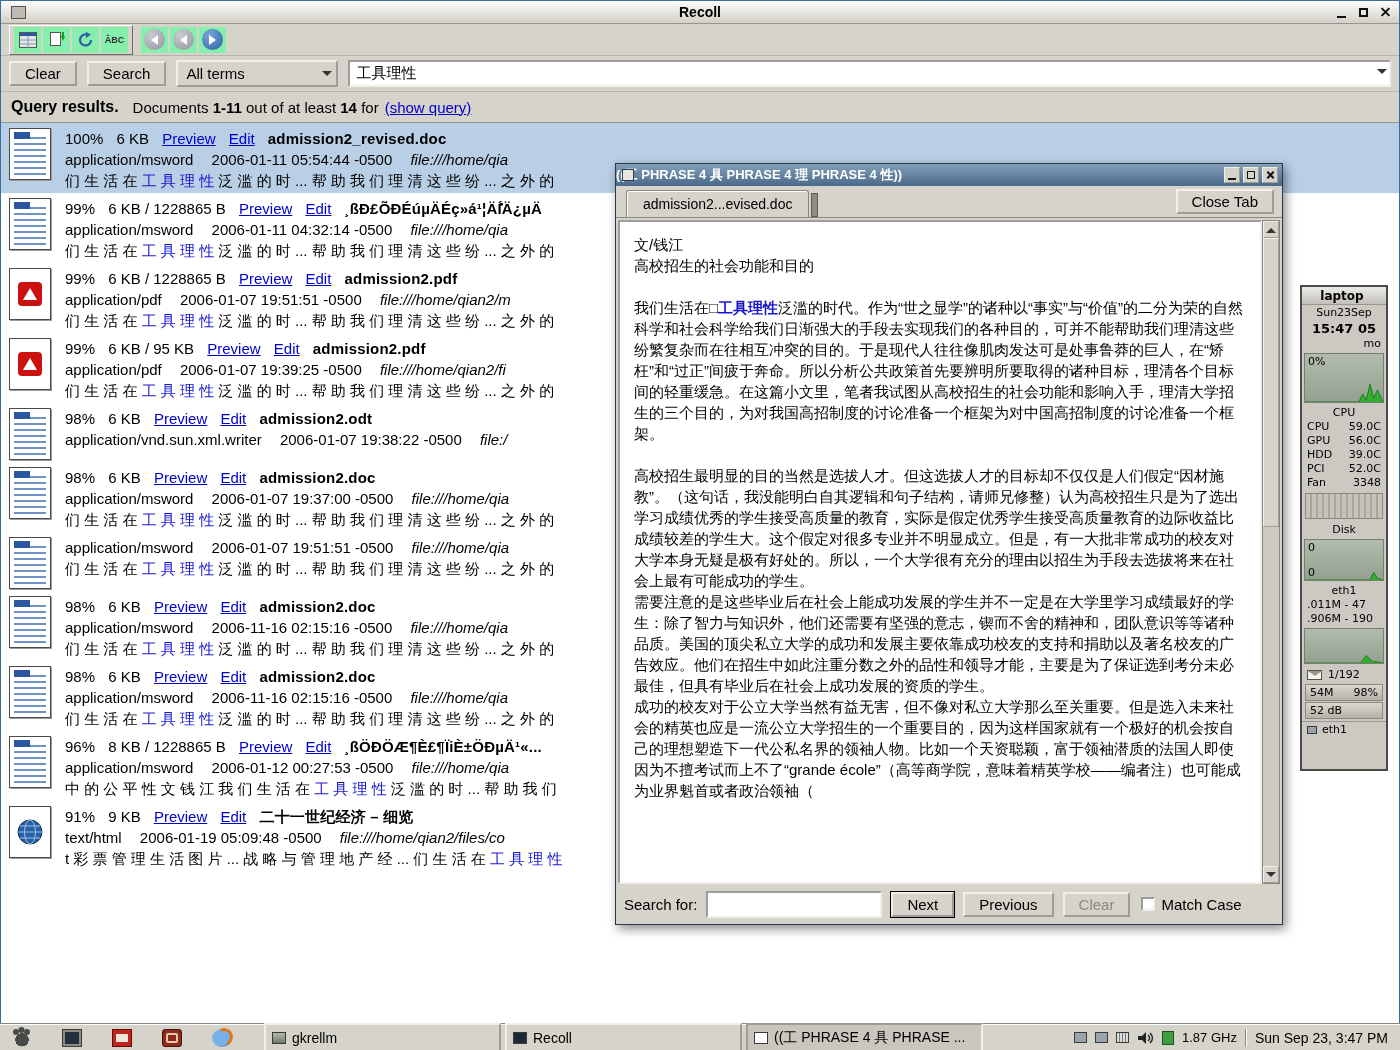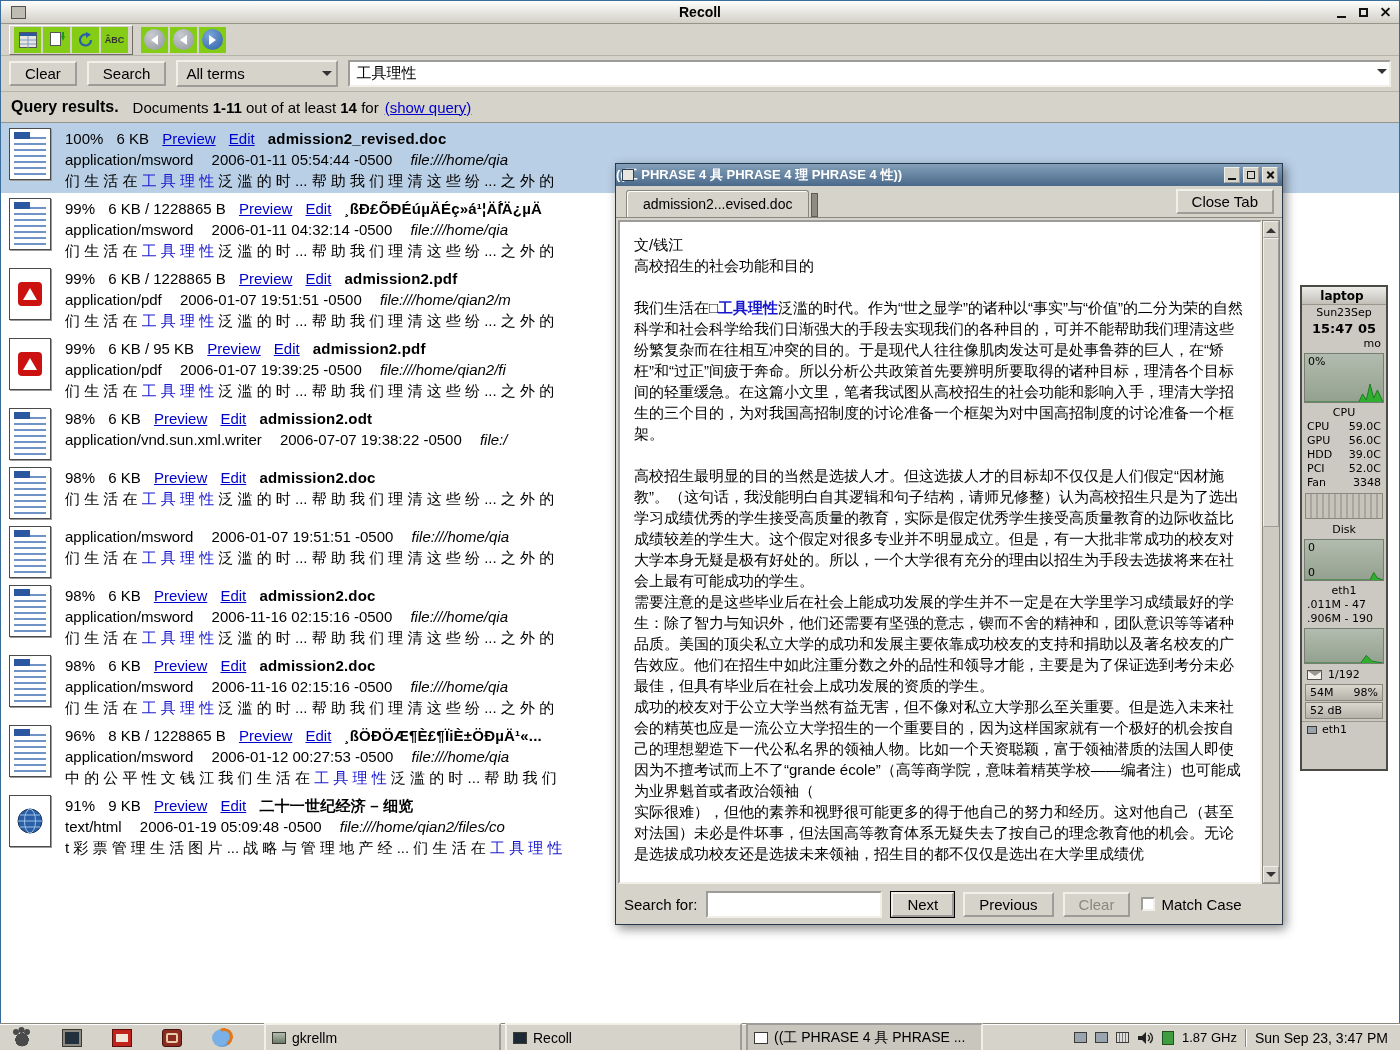--- a/index.html
+++ b/index.html
@@ -27,21 +27,21 @@
   .min-glyph { display:block; width:9px; height:2px; background:#111; margin-top:9px; }
   .max-glyph { display:block; width:9px; height:9px; border:2px solid #111; }
   .x1,.x2 { position:absolute; left:3px; top:7px; width:11px; height:2px; background:#111; }
   .x1 { transform:rotate(45deg); } .x2 { transform:rotate(-45deg); }
 
   .menubar { height:26px; display:flex; align-items:center; padding-left:6px; flex:none; border-bottom:1px solid #c4c1b9; }
   .menu-item { padding:3px 9px; cursor:pointer; }
 
   .toolbar { height:32px; display:flex; align-items:center; gap:4px; padding-left:8px; flex:none; border-bottom:1px solid #b6b3ab; }
   .tgroup { display:flex; align-items:center; gap:2px; padding:1px 4px; }
-  .tbtn { width:27px; height:26px; display:flex; align-items:center; justify-content:center; background:#84cc16; border:1px solid transparent; cursor:pointer; }
+  .tbtn { width:27px; height:26px; display:flex; align-items:center; justify-content:center; background:#86efac; border:1px solid transparent; cursor:pointer; }
   .navc { width:21px; height:21px; border-radius:50%; display:flex; align-items:center; justify-content:center; }
   .navc.gray { background:radial-gradient(circle at 35% 30%, #c9ccd1, #8f949c); }
   .navc.blue { background:radial-gradient(circle at 35% 30%, #7aa6d8, #2b5fa5); }
   .tri-l { width:0; height:0; border-style:solid; border-width:5px 7px 5px 0; border-color:transparent #fff transparent transparent; }
   .tri-r { width:0; height:0; border-style:solid; border-width:5px 0 5px 7px; border-color:transparent transparent transparent #fff; }
   .spell { font-size:9px; font-weight:bold; color:#333; letter-spacing:0; }
 
   .searchrow { height:36px; display:flex; align-items:center; gap:10px; padding:0 8px; flex:none; border-bottom:1px solid #b6b3ab; }
   .combo { width:162px; height:27px; background:#d6d3cb; border:2px outset #f2efe9; display:flex; align-items:center; padding:0 4px 0 8px; cursor:pointer; }
   .combo span:first-child { flex:1; }
@@ -364,40 +364,45 @@
     <div class="r-body">
       <div class="r-line1">
         <span>98%</span>
         <span>6 KB</span>
         <a class="link">Preview</a>
         <a class="link">Edit</a>
         <b>admission2.odt</b>
       </div>
       <div class="r-line2">
         <span>application/vnd.sun.xml.writer</span>
-        <span>2006-07-07 19:38:22 -0500</span>
+        <span>2006-01-07 19:38:22 -0500</span>
         <i>file:/</i>
       </div>
 
     </div>
   </div>
         <div class="result">
     <div class="file-icon icon-doc">
       <div class="doc-art">
               <i></i>
             </div>
 
     </div>
     <div class="r-body">
       <div class="r-line1">
         <span>98%</span>
         <span>6 KB</span>
         <a class="link">Preview</a>
         <a class="link">Edit</a>
         <b>admission2.doc</b>
+      </div>
+      <div class="r-line2">
+        <span>application/msword</span>
+        <span>2006-01-07 19:37:00 -0500</span>
+        <i>file:///home/qia</i>
       </div>
       <div class="r-line3"><span>们 生 活 在 </span><span class="hl">工 具 理 性</span><span> 泛 滥 的 时 ... 帮 助 我 们 理 清 这 些 纷 ... 之 外 的</span></div>
     </div>
   </div>
         <div class="result">
     <div class="file-icon icon-doc">
       <div class="doc-art">
               <i></i>
             </div>
 
@@ -538,21 +543,20 @@
   <div class="pv-bodywrap">
     <div class="pv-text">
         <p><span>文/钱江</span></p>
         <p><span>高校招生的社会功能和目的</span></p>
         <p class="blank"></p>
         <p><span>我们生活在□</span><span class="hl2">工具理性</span><span>泛滥的时代。作为“世之显学”的诸种以“事实”与“价值”的二分为荣的自然科学和社会科学给我们日渐强大的手段去实现我们的各种目的，可并不能帮助我们理清这些纷繁复杂而在往相互冲突的目的。于是现代人往往像肌肉发达可是处事鲁莽的巨人，在“矫枉”和“过正”间疲于奔命。所以分析公共政策首先要辨明所要取得的诸种目标，理清各个目标间的轻重缓急。在这篇小文里，笔者我试图从高校招生的社会功能和影响入手，理清大学招生的三个目的，为对我国高招制度的讨论准备一个框架为对中国高招制度的讨论准备一个框架。</span></p>
         <p class="blank"></p>
         <p><span>高校招生最明显的目的当然是选拔人才。但这选拔人才的目标却不仅仅是人们假定“因材施教”。（这句话，我没能明白自其逻辑和句子结构，请师兄修整）认为高校招生只是为了选出学习成绩优秀的学生接受高质量的教育，实际是假定优秀学生接受高质量教育的边际收益比成绩较差的学生大。这个假定对很多专业并不明显成立。但是，有一大批非常成功的校友对大学本身无疑是极有好处的。所以，一个大学很有充分的理由以招生为手段去选拔将来在社会上最有可能成功的学生。</span></p>
         <p><span>需要注意的是这些毕业后在社会上能成功发展的学生并不一定是在大学里学习成绩最好的学生：除了智力与知识外，他们还需要有坚强的意志，锲而不舍的精神和，团队意识等等诸种品质。美国的顶尖私立大学的成功和发展主要依靠成功校友的支持和捐助以及著名校友的广告效应。他们在招生中如此注重分数之外的品性和领导才能，主要是为了保证选到考分未必最佳，但具有毕业后在社会上成功发展的资质的学生。</span></p>
         <p><span>成功的校友对于公立大学当然有益无害，但不像对私立大学那么至关重要。但是选入未来社会的精英也应是一流公立大学招生的一个重要目的，因为这样国家就有一个极好的机会按自己的理想塑造下一代公私名界的领袖人物。比如一个天资聪颖，富于领袖潜质的法国人即使因为不擅考试而上不了“grande école”（高等商学院，意味着精英学校——编者注）也可能成为业界魁首或者政治领袖（</span></p>
-        <p><span>实际很难），但他的素养和视野很可能更多的得于他自己的努力和经历。这对他自己（甚至对法国）未必是件坏事，但法国高等教育体系无疑失去了按自己的理念教育他的机会。无论是选拔成功校友还是选拔未来领袖，招生目的都不仅仅是选出在大学里成绩优</span></p>
       </div>
     <div class="pv-scroll">
       <span class="sb-btn">
           <i class="sb-up"></i>
         </span>
       <span class="sb-track">
           <span class="sb-thumb"></span>
         </span>
       <span class="sb-btn">
           <i class="sb-dn"></i>

